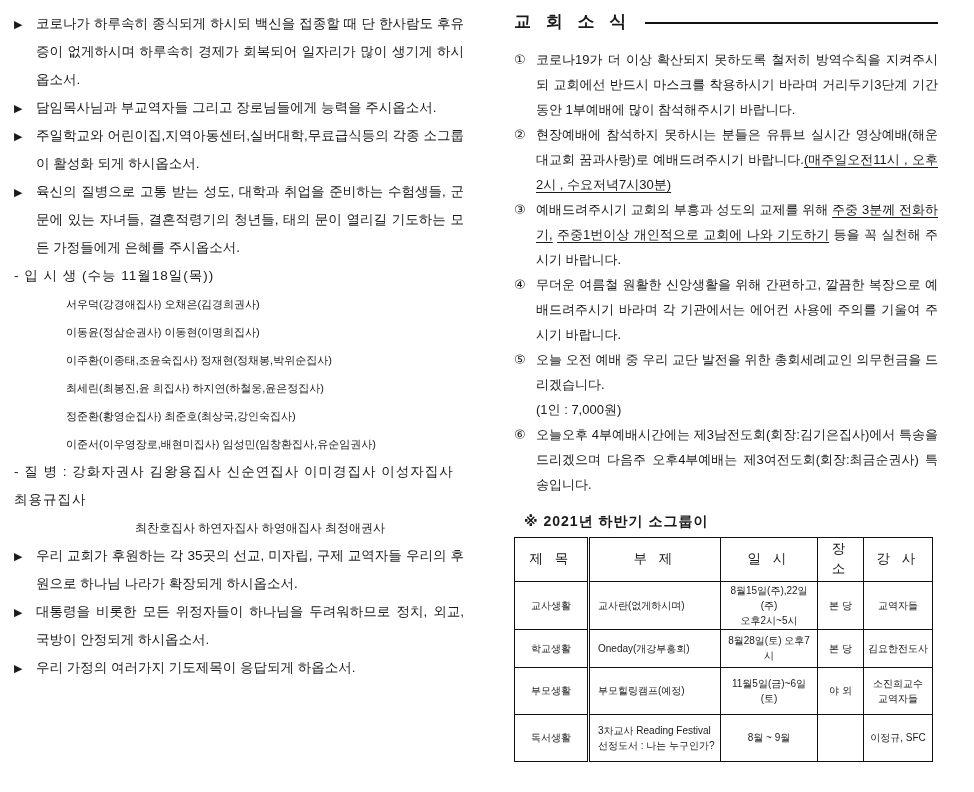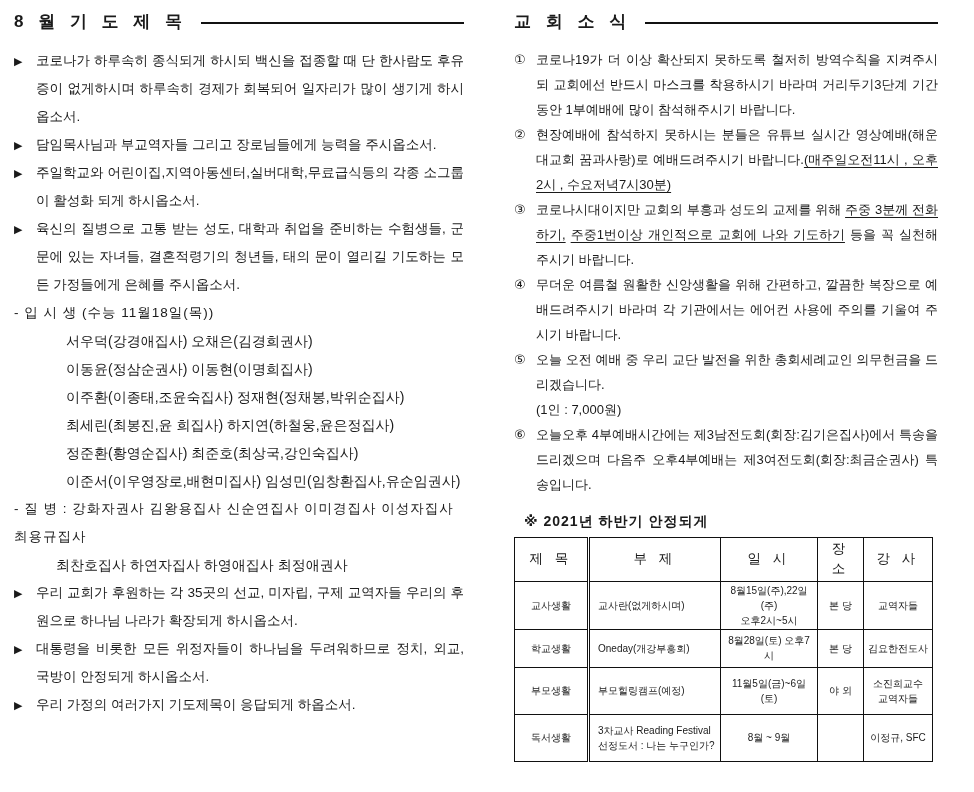--- a/index.html
+++ b/index.html
@@ -19,22 +19,22 @@
   .section-title .title-text{
     font-size:17px;font-weight:bold;letter-spacing:5px;white-space:nowrap;
   }
   .section-title .rule{flex:1;border-top:2px solid #111;height:0;margin-top:2px;}
 
   
   .bullet-item{display:flex;font-size:13.5px;line-height:28px;text-align:justify;}
   .bullet-item .marker{width:22px;flex:none;font-size:11px;line-height:28px;}
   .bullet-item .btext{flex:1;}
   .dash-label{font-size:13.5px;line-height:28px;letter-spacing:1px;}
-  .name-row{font-size:14px;line-height:28px;padding-left:52px;}
-  .illness-cont{font-size:14px;line-height:28px;padding-left:42px;}
+  .name-row{font-size:11px;line-height:28px;padding-left:52px;}
+  .illness-cont{font-size:12px;line-height:28px;padding-left:42px;text-align:center;}
 
   
   .news-item{display:flex;font-size:13px;line-height:25px;text-align:justify;}
   .news-item .marker{width:22px;flex:none;font-size:13px;}
   .news-item .ntext{flex:1;}
   .preline{white-space:pre-line;}
   .uline{text-decoration:underline;text-underline-offset:3px;}
 
   
   .table-title{margin:16px 0 6px 10px;font-size:14px;font-weight:bold;letter-spacing:1px;}
@@ -51,24 +51,20 @@
   .training col.c3{width:97px;} .training col.c4{width:46px;}
   .training col.c5{width:69px;}
   .training tr.r2line{height:47px;} .training tr.r1line{height:38px;}
 </style>
 </head>
 <body>
 
 <div class="page">
 
   <div class="col col-left">
-    <div class="section-title">
-      <span class="title-text">8 월 기 도 제 목</span>
-      <span class="rule"></span>
-    </div>
 
     <div class="bullet-item">
       <span class="marker">▶</span>
       <span class="btext">코로나가 하루속히 종식되게 하시되 백신을 접종할 때 단 한사람도 후유증이 없게하시며 하루속히 경제가 회복되어 일자리가 많이 생기게 하시옵소서.</span>
     </div>
     <div class="bullet-item">
       <span class="marker">▶</span>
       <span class="btext">담임목사님과 부교역자들 그리고 장로님들에게 능력을 주시옵소서.</span>
     </div>
     <div class="bullet-item">
@@ -117,40 +113,40 @@
       <span class="ntext">코로나19가 더 이상 확산되지 못하도록 철저히 방역수칙을 지켜주시되 교회에선 반드시 마스크를 착용하시기 바라며 거리두기3단계 기간동안 1부예배에 많이 참석해주시기 바랍니다.</span>
     </div>
 
     <div class="news-item">
       <span class="marker">②</span>
       <span class="ntext"><span>현장예배에 참석하지 못하시는 분들은 유튜브 실시간 영상예배(해운대교회 꿈과사랑)로 예배드려주시기 바랍니다.</span><span class="uline">(매주일오전11시 , 오후2시 , 수요저녁7시30분)</span></span>
     </div>
 
     <div class="news-item">
       <span class="marker">③</span>
-      <span class="ntext"><span>코로나시대이지만 교회의 부흥과 성도의 교제를 위해 </span><span class="uline">주중 3분께 전화하기,</span> <span class="uline">주중1번이상 개인적으로 교회에 나와 기도하기</span><span> 등을 꼭 실천해 주시기 바랍니다.</span></span>
+      <span class="ntext"><span>예배드려주시기 교회의 부흥과 성도의 교제를 위해 </span><span class="uline">주중 3분께 전화하기,</span> <span class="uline">주중1번이상 개인적으로 교회에 나와 기도하기</span><span> 등을 꼭 실천해 주시기 바랍니다.</span></span>
     </div>
 
     <div class="news-item">
       <span class="marker">④</span>
       <span class="ntext">무더운 여름철 원활한 신앙생활을 위해 간편하고, 깔끔한 복장으로 예배드려주시기 바라며 각 기관에서는 에어컨 사용에 주의를 기울여 주시기 바랍니다.</span>
     </div>
 
     <div class="news-item">
       <span class="marker">⑤</span>
       <span class="ntext preline">오늘 오전 예배 중 우리 교단 발전을 위한 총회세례교인 의무헌금을 드리겠습니다.
 (1인 : 7,000원)</span>
     </div>
 
     <div class="news-item">
       <span class="marker">⑥</span>
       <span class="ntext">오늘오후 4부예배시간에는 제3남전도회(회장:김기은집사)에서 특송을 드리겠으며 다음주 오후4부예배는 제3여전도회(회장:최금순권사) 특송입니다.</span>
     </div>
 
-    <div class="table-title">※ 2021년 하반기 안정되게</div>
+    <div class="table-title">※ 2021년 하반기 소그룹이</div>
     <table class="training">
       <colgroup>
           <col class="c1">
           <col class="c2">
           <col class="c3">
           <col class="c4">
           <col class="c5">
         </colgroup>
       <tbody>
           <tr>

